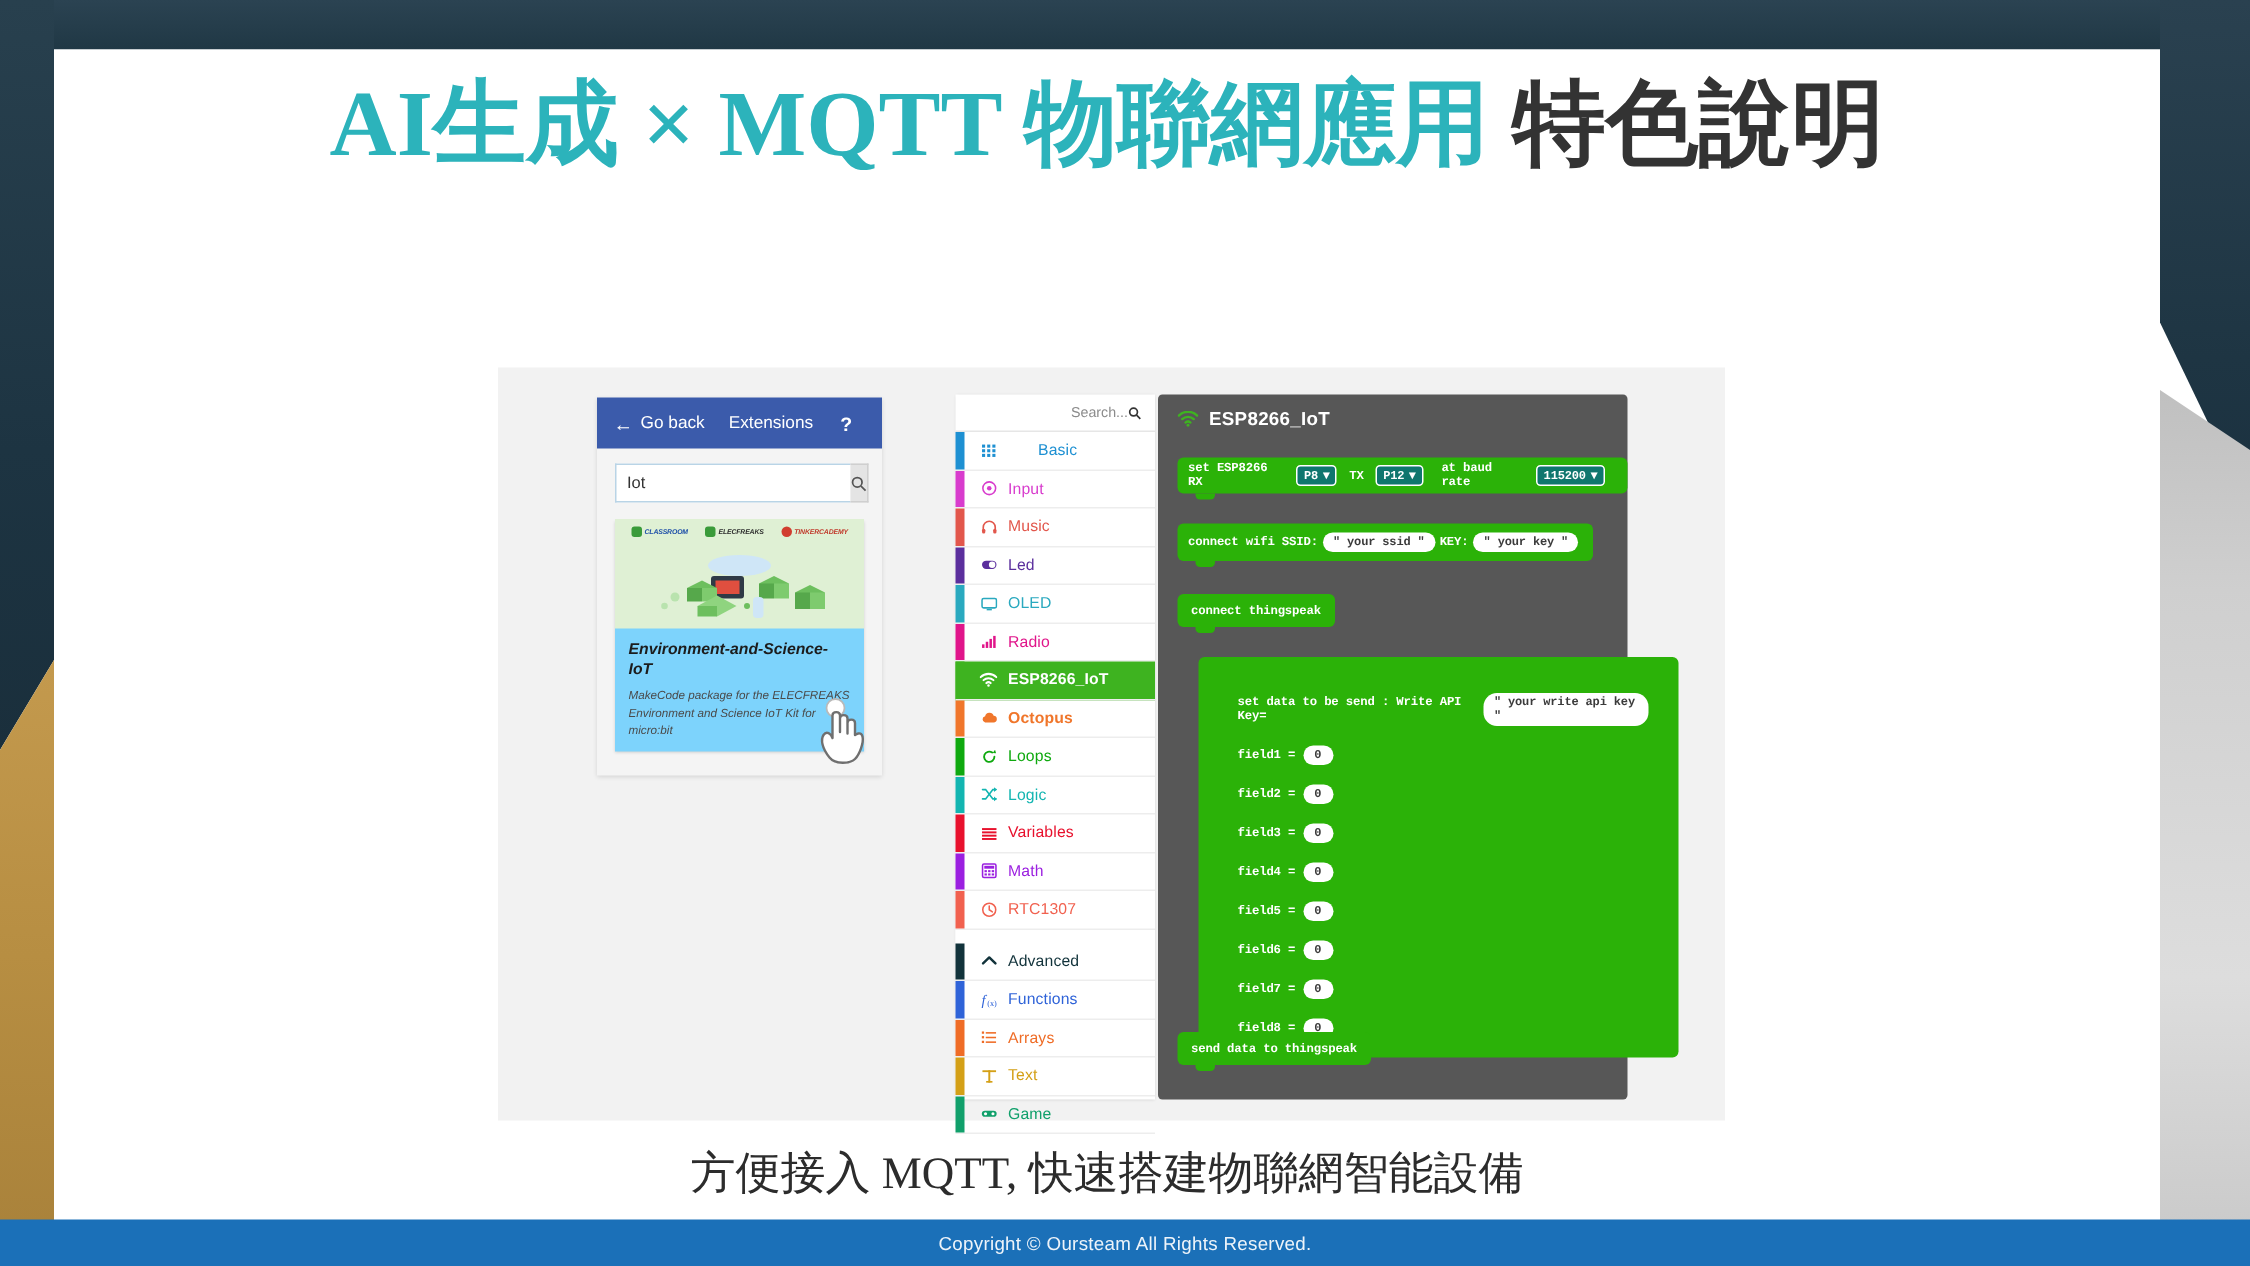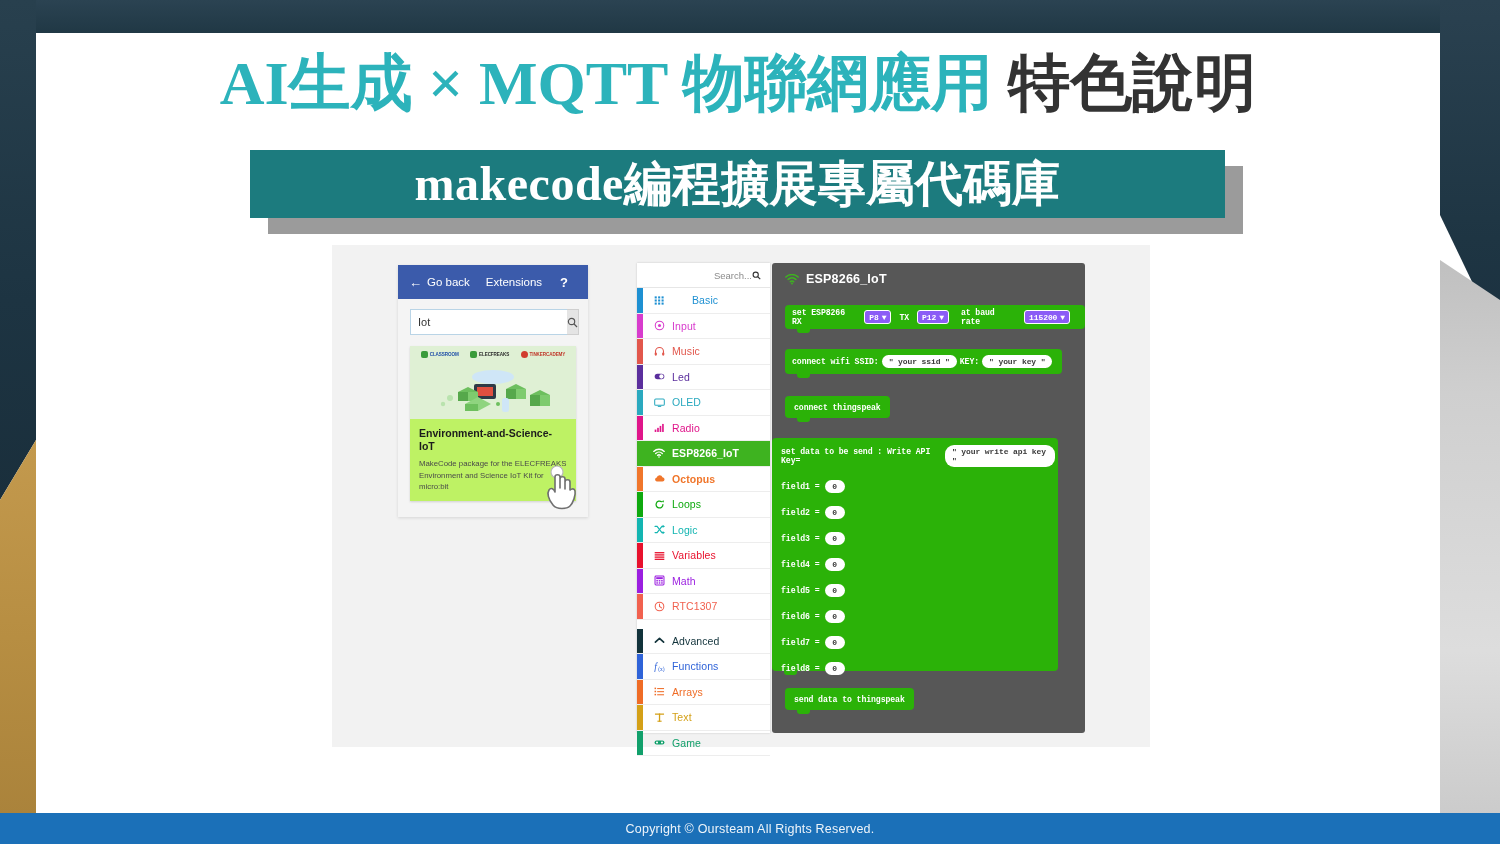--- a/index.html
+++ b/index.html
@@ -54,21 +54,21 @@
   .extdlg-head{height:34px;background:#3b5bab;display:flex;align-items:center;gap:8px;padding:0 11px;}
   .extdlg-head .back{color:#fff;font-size:11.5px;display:flex;align-items:center;gap:5px;}
   .extdlg-head .back .arr{font-size:13px;line-height:1;}
   .extdlg-head .ttl{color:#fff;font-size:11.5px;margin-left:8px;}
   .extdlg-head .qm{color:#fff;font-size:13px;font-weight:bold;margin-left:10px;}
   .srch{margin:10px 12px 0 12px;height:26px;display:flex;}
   .srch input{flex:1;border:1px solid #b9d4e6;border-right:none;background:#fff;
       font-size:11px;padding:0 7px;color:#333;outline:none;font-family:"Liberation Sans",sans-serif;}
   .srch .sbtn{width:26px;background:#e4e4e4;border:1px solid #cfcfcf;border-left:none;
       display:flex;align-items:center;justify-content:center;color:#555;}
-  .extcard{margin:11px 12px 0 12px;background:#bef264;box-shadow:0 1px 2px rgba(0,0,0,.15);}
+  .extcard{margin:11px 12px 0 12px;background:#7dd3fc;box-shadow:0 1px 2px rgba(0,0,0,.15);font-style:italic;}
   .extthumb{height:73px;background:#dff0d4;position:relative;overflow:hidden;}
   .logos{position:absolute;top:5px;left:0;width:100%;display:flex;justify-content:space-around;
       padding:0 5px;box-sizing:border-box;}
   .logo{display:flex;align-items:center;gap:2px;}
   .logo .mark{width:7px;height:7px;border-radius:2px;}
   .logo .txt{font-size:4.6px;font-weight:bold;letter-spacing:-.1px;}
   .iso{position:absolute;left:0;top:16px;width:100%;height:57px;}
   .exttitle{padding:8px 9px 2px 9px;font-size:10.5px;font-weight:bold;color:#1c1c1c;line-height:1.25;}
   .extdesc{padding:3px 9px 9px 9px;font-size:7.8px;color:#4a4a4a;line-height:1.45;}
   .cursor{position:absolute;right:6px;bottom:4px;width:40px;height:48px;}
@@ -89,21 +89,21 @@
 
   
   .canvas{position:absolute;left:440px;top:18px;width:313px;height:470px;background:#575757;
       border-radius:3px;}
   .canvas-head{display:flex;align-items:center;gap:7px;padding:9px 0 0 13px;}
   .canvas-head .nm{color:#fff;font-size:12.5px;font-weight:bold;letter-spacing:.2px;}
   .blk{position:absolute;background:#2bb208;color:#fff;font-family:"Liberation Mono", monospace;
       font-size:8.2px;font-weight:bold;display:flex;align-items:center;letter-spacing:-.1px;}
   .notch{position:absolute;left:12px;bottom:-4px;width:13px;height:4px;background:#2bb208;
       border-radius:0 0 3px 3px;}
-  .pill{background:#8b5cf6;border:1.2px solid #ffffff;border-radius:3px;padding:1.5px 4px;
+  .pill{background:#0f766e;border:1.2px solid #ffffff;border-radius:3px;padding:1.5px 4px;
       margin:0 8px;display:inline-flex;align-items:center;gap:3px;font-size:8px;}
   .wpill{background:#fff;color:#3b3b3b;border-radius:9px;padding:2px 7px;margin:0 3px;
       font-size:8px;display:inline-flex;align-items:center;}
   .opill{background:#fff;color:#3b3b3b;border-radius:9px;width:20px;height:13px;margin-left:5px;
       font-size:8px;display:inline-flex;align-items:center;justify-content:center;}
 
   
   .caption{position:absolute;left:36px;top:762px;width:1404px;text-align:center;
       font-family:"Liberation Serif", serif;font-size:30px;color:#2c2c2c;white-space:nowrap;}
 </style>
@@ -123,26 +123,20 @@
     <div class="navy"></div>
     <div class="silver"></div>
   </div>
 
   <div class="card"></div>
 
   <div class="headline">
     <span class="teal">AI生成 × MQTT 物聯網應用</span><span class="dark"> 特色說明</span>
   </div>
 
-  <div class="subbar-wrap">
-    <div class="subbar-shadow"></div>
-    <div class="subbar">
-      <span>makecode編程擴展專屬代碼庫</span>
-    </div>
-  </div>
 
   <div class="shot">
 
     <div class="extdlg">
       <div class="extdlg-head">
         <span class="back">
           <span class="arr">←</span>
           <span>Go back</span>
         </span>
         <span class="ttl">Extensions</span>
@@ -479,21 +473,21 @@
         <span class="wpill">" your ssid "</span>
         <span>KEY:</span>
         <span class="wpill">" your key "</span>
       </div>
 
       <div class="blk" style="left:13px;top:133px;height:22px;border-radius:4px;padding:0 9px;">
         <span class="notch"></span>
         <span>connect thingspeak</span>
       </div>
 
-      <div class="blk" style="left:0;top:175px;width:286px;height:233px;border-radius:4px;display:block;padding:0;">
+      <div class="blk" style="left:27px;top:175px;width:286px;height:233px;border-radius:4px;display:block;padding:17px;">
         <span class="notch"></span>
         <div style="display:flex;align-items:center;padding:7px 0 0 9px;">
           <span>set data to be send : Write API Key=</span>
           <span class="wpill">" your write api key "</span>
         </div>
         <div id="field-rows" style="padding:6px 0 0 9px;">
             <div style="display: flex; align-items: center; height: 26px;">
               <span style="font-family: &quot;Liberation Mono&quot;, monospace; font-size: 8.2px; font-weight: bold; color: rgb(255, 255, 255);">field1 =</span>
               <span class="opill">0</span>
             </div>
@@ -528,17 +522,18 @@
           </div>
       </div>
 
       <div class="blk" style="left:13px;top:425px;height:22px;border-radius:4px;padding:0 9px;justify-content:flex-end;">
         <span class="notch"></span>
         <span>send data to thingspeak</span>
       </div>
     </div>
   </div>
 
+  <div class="caption">方便接入 MQTT, 快速搭建物聯網智能設備</div>
 
   <div class="footer-bar">
     <span>Copyright © Oursteam All Rights Reserved.</span>
   </div>
 </div>
 
 </body></html>

